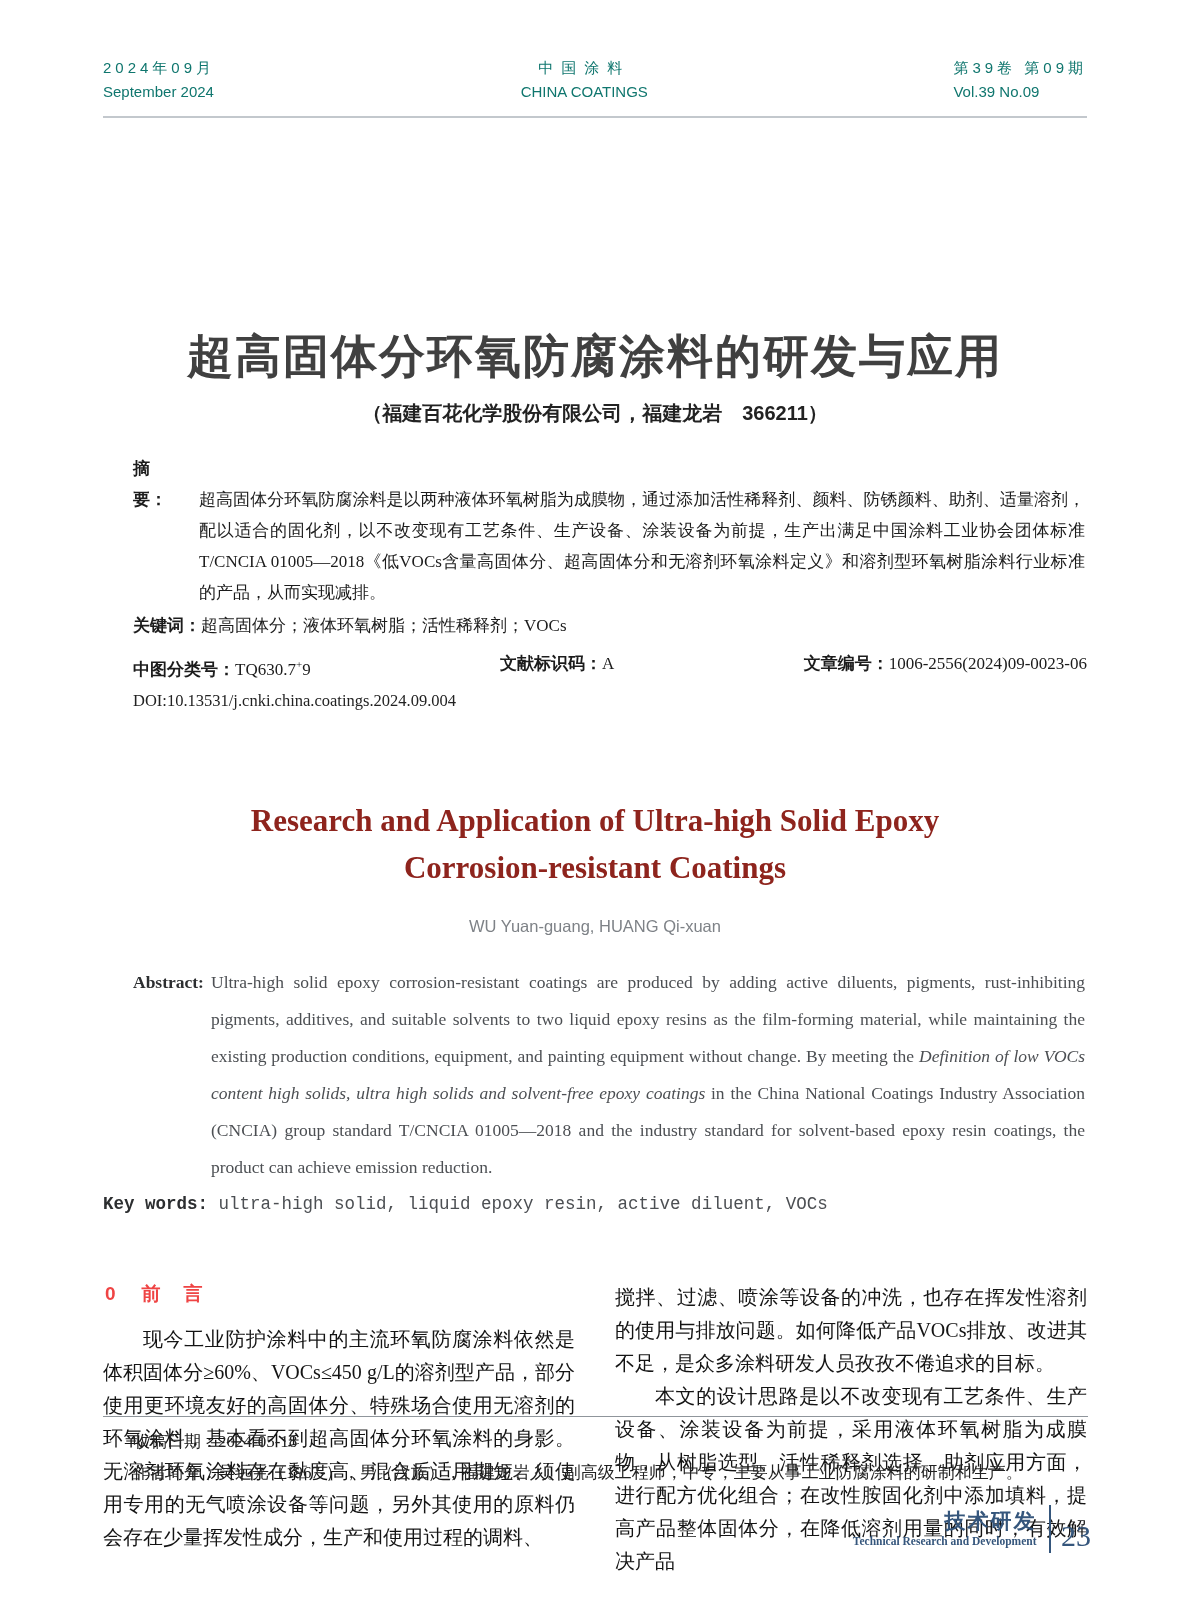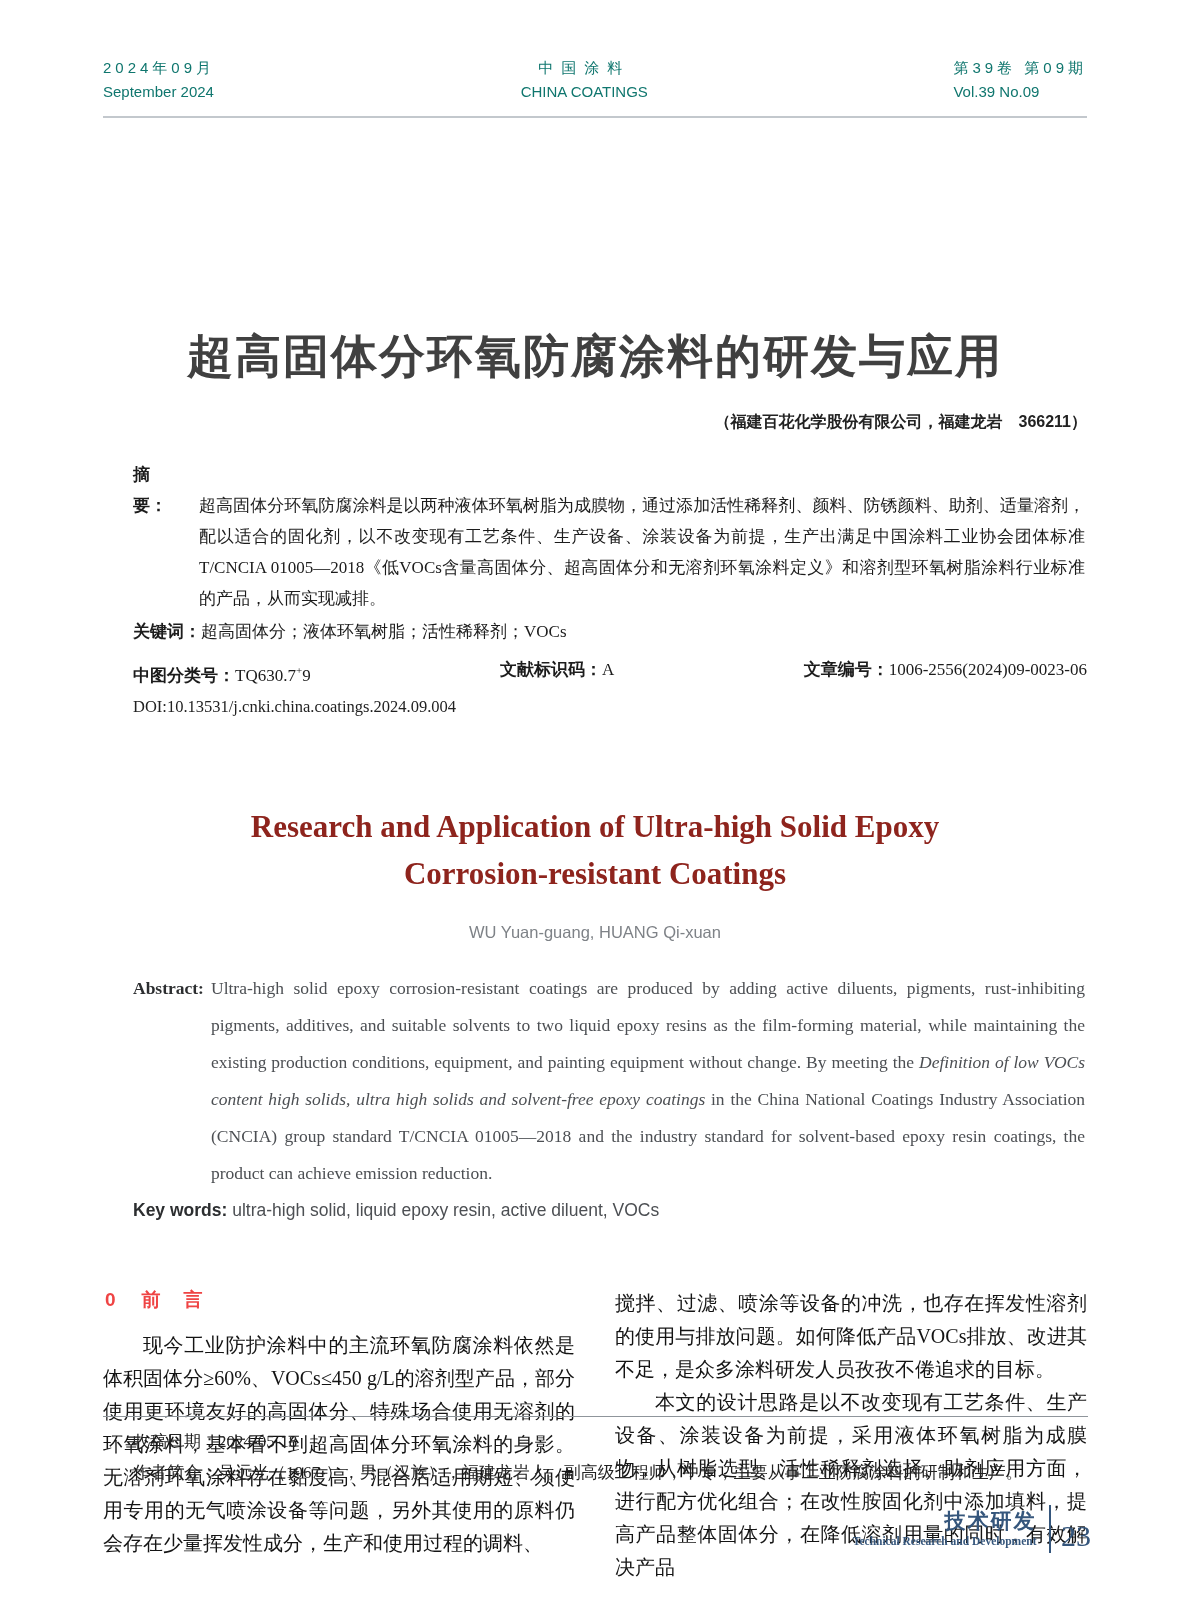--- a/index.html
+++ b/index.html
@@ -37,23 +37,23 @@
     font-size: 46px;
     letter-spacing: 2px;
     color: #404040;
   }
   .authors-zh {
     margin-top: 22px; text-align: center;
     font-family: "Liberation Sans", sans-serif;
     font-size: 18px; font-weight: 600; color: #222;
   }
   .affil-zh {
-    margin-top: 24px; text-align: right;
-    font-family: "Liberation Sans", sans-serif;
-    font-size: 16px; font-weight: 600; color: #222;
+    margin-top: 12px; text-align: center;
+    font-family: "Liberation Sans", sans-serif;
+    font-size: 20px; font-weight: 600; color: #222;
   }
 
   
   .abstract-zh {
     margin-top: 26px; margin-left: 30px; margin-right: 2px;
     font-size: 17px; line-height: 31px;
     text-align: justify;
     padding-left: 66px;
   }
   .abstract-zh .lbl { display: inline-block; width: 66px; margin-left: -66px; font-weight: bold; }
@@ -97,22 +97,21 @@
   .abstract-en {
     margin-top: 28px; margin-left: 30px; margin-right: 2px;
     font-family: "Liberation Serif", serif;
     font-size: 17.5px; line-height: 37px;
     color: #4c4f53;
     text-align: justify;
     padding-left: 78px;
   }
   .abstract-en .lbl { display: inline-block; width: 78px; margin-left: -78px; font-weight: bold; color: #2c2e30; }
   .keywords-en {
-    margin-left: 30px;
-    font-family: Liberation Sans, sans-serif;
+    font-family: Liberation Mono, monospace;
     font-size: 17.5px; line-height: 37px; color: #4c4f53;
   }
   .keywords-en .lbl { font-weight: bold; color: #2c2e30; }
 
   
   .intro { margin-top: 58px; display: flex; gap: 40px; }
   .colL, .colR { width: 472px; }
   .sec-heading {
     font-family: "Liberation Sans", sans-serif;
     font-weight: 700; font-size: 19px; color: #ef4444;

